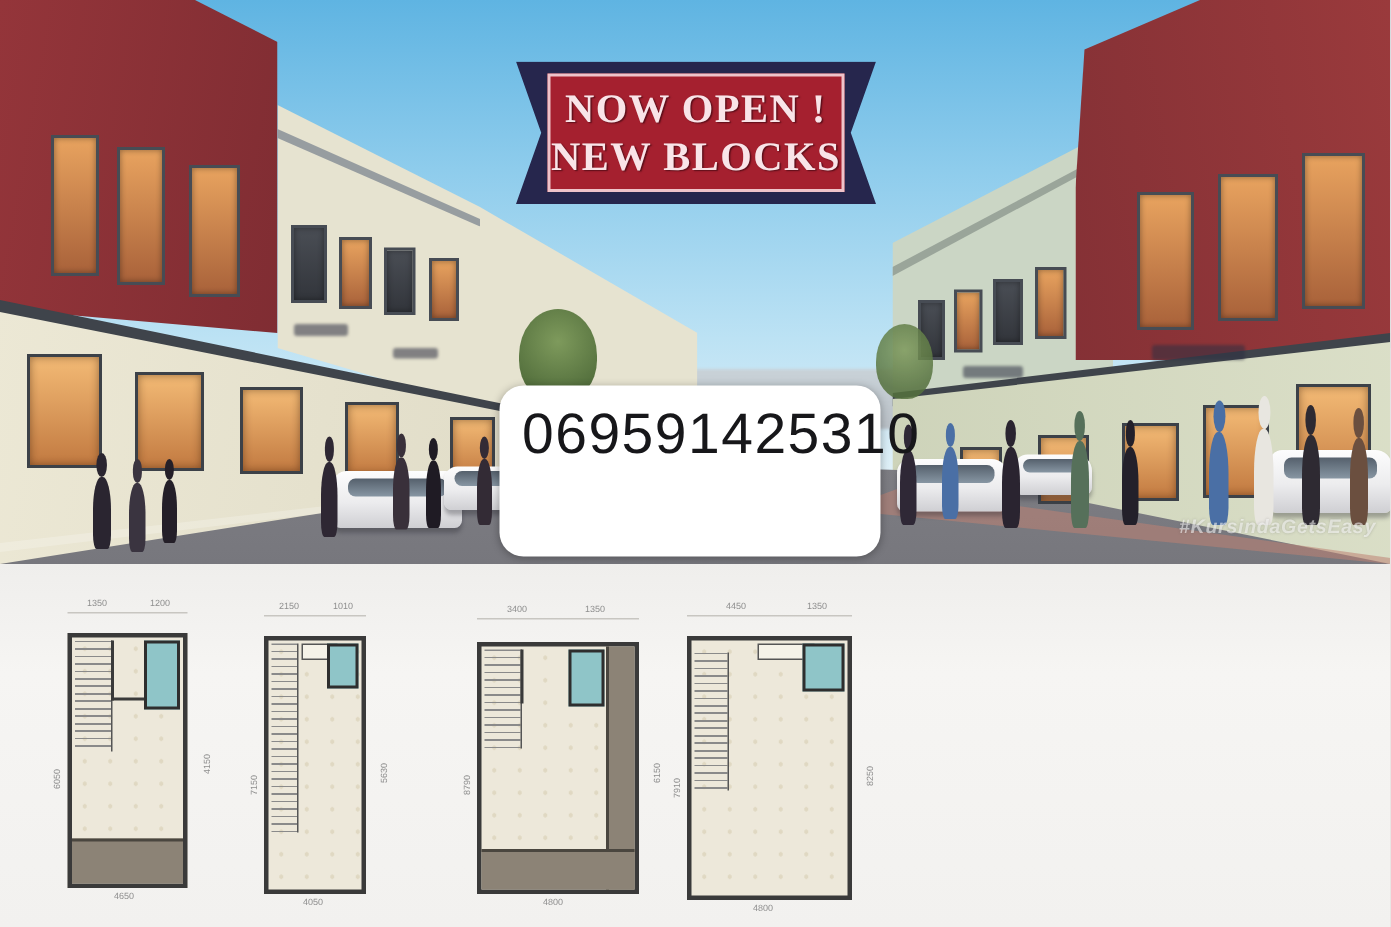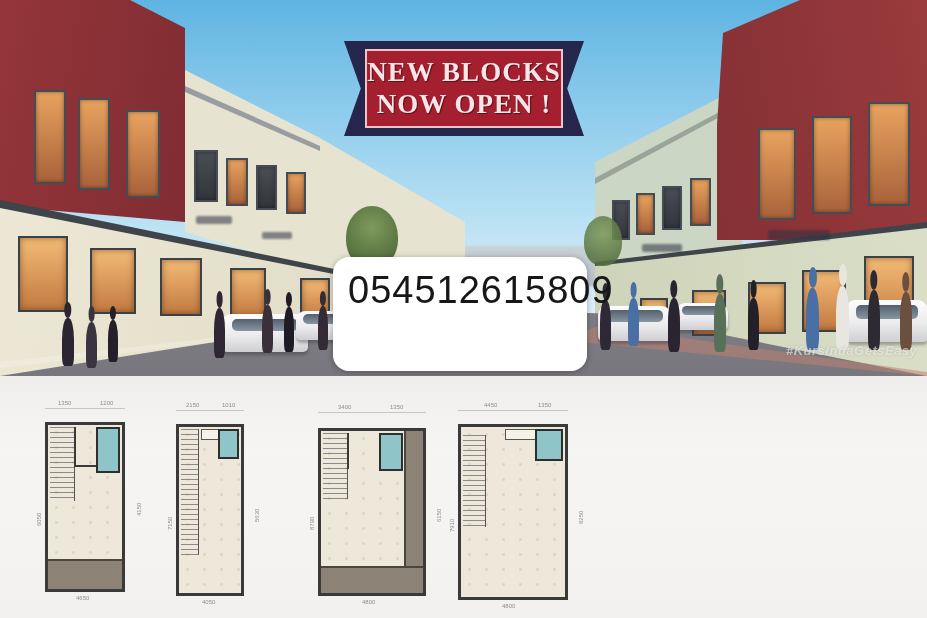--- a/index.html
+++ b/index.html
@@ -157,29 +157,29 @@
     <div class="person" style="left:668px;top:298px;width:12px;height:54px;background:#2A2430;"></div>
     <div class="person" style="left:714px;top:294px;width:12px;height:58px;background:#56705A;"></div>
     <div class="person" style="left:748px;top:298px;width:11px;height:52px;background:#23202A;"></div>
     <div class="person" style="left:806px;top:288px;width:13px;height:62px;background:#4A6FA5;"></div>
     <div class="person" style="left:836px;top:286px;width:13px;height:64px;background:#E8E6E0;"></div>
     <div class="person" style="left:868px;top:290px;width:12px;height:60px;background:#2E2A32;"></div>
     <div class="person" style="left:900px;top:292px;width:12px;height:58px;background:#6B4F3F;"></div>
 
     <div class="banner">
       <div class="banner-inner">
+        <span>NOW OPEN !</span>
         <span>NEW BLOCKS</span>
-        <span>NOW OPEN !</span>
       </div>
     </div>
 
     <div class="watermark">#KursindaGetsEasy</div>
 
     <div class="contact">
-      <div class="phone">054512615809</div>
+      <div class="phone">069591425310</div>
     </div>
   </div>
 
   <div class="bottom">
 
     <div class="abs" style="left:30px;top:20px;width:120px;height:205px;">
       <div class="dim" style="left:28px;top:4px;">1350</div>
       <div class="dim" style="left:70px;top:4px;">1200</div>
       <div class="dimline" style="left:15px;top:12px;width:80px;height:1px;"></div>
       <div class="plan-frame" style="left:15px;top:26px;width:80px;height:170px;">

